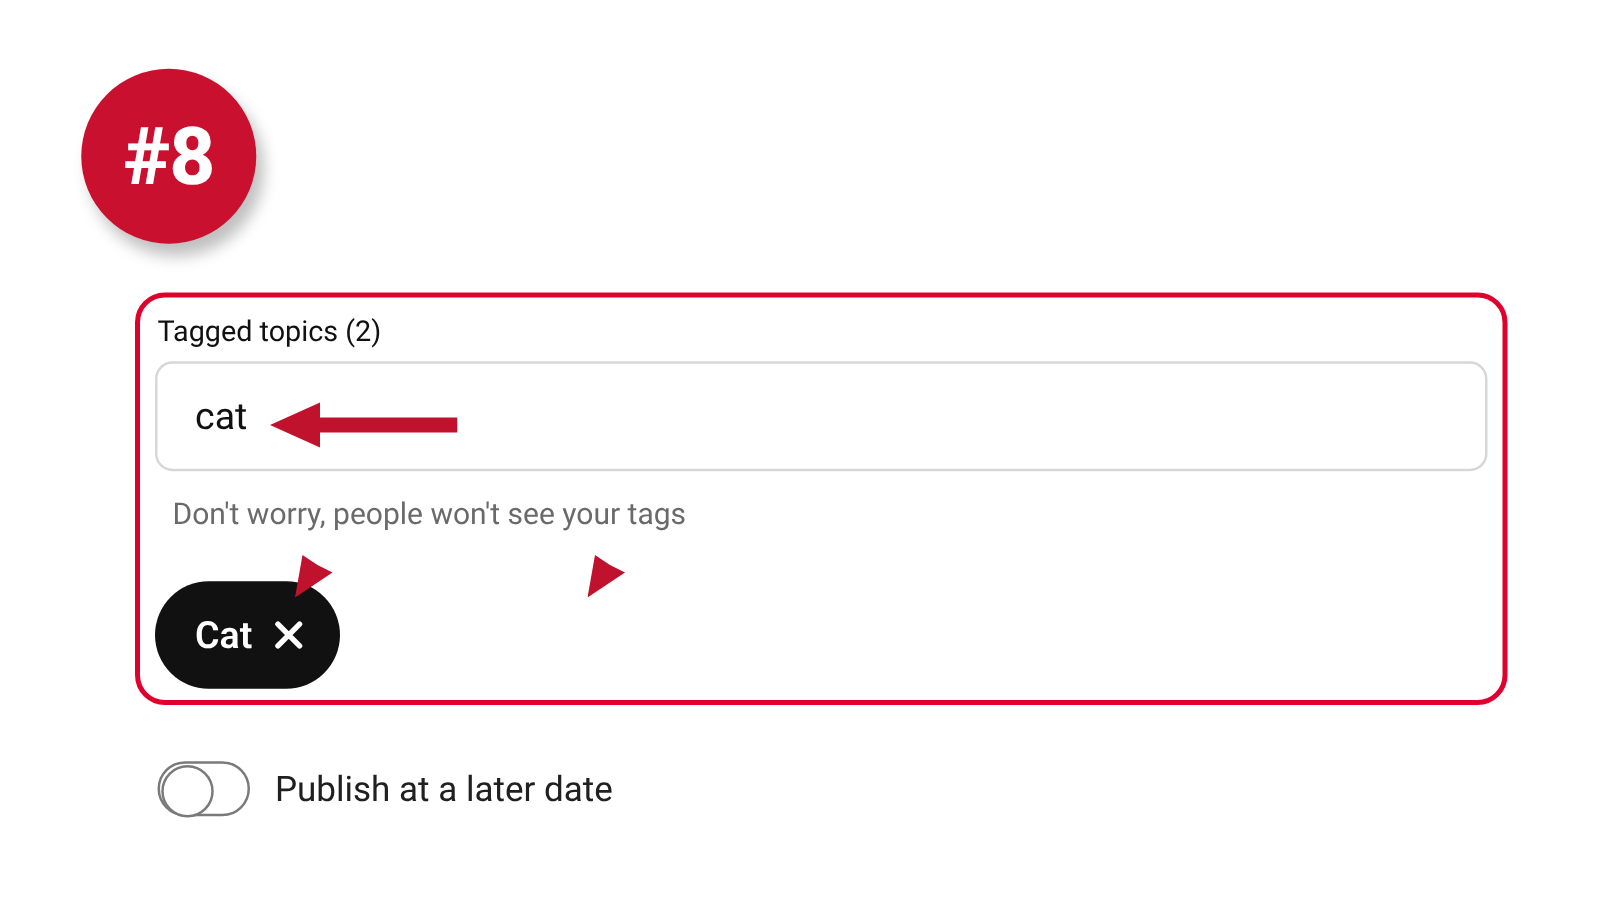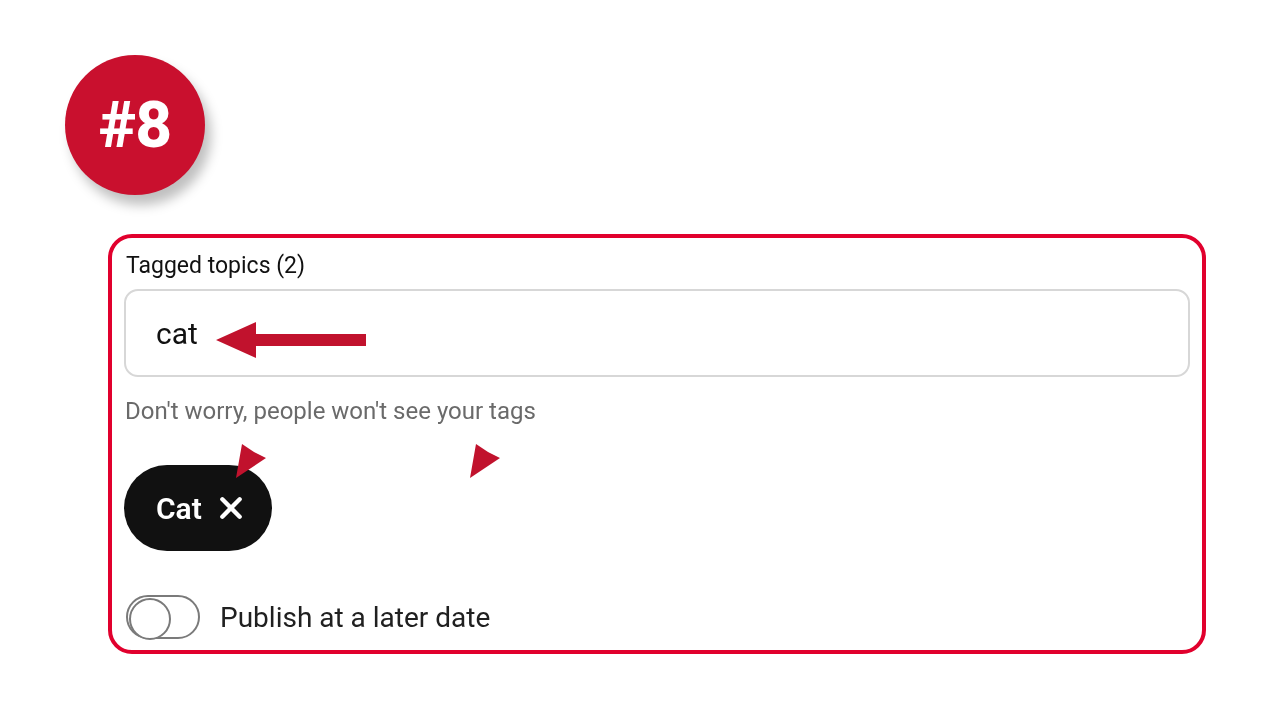--- a/index.html
+++ b/index.html
@@ -27,21 +27,21 @@
       color: #ffffff;
       font-size: 64px;
       font-weight: 800;
       letter-spacing: -1px;
     }
     .callout-box {
       position: absolute;
       top: 234px;
       left: 108px;
       width: 1098px;
-      height: 420px;
+      height: 330px;
       border: 4px solid #e1002d;
       border-radius: 24px;
       padding: 14px 12px 0 12px;
       background: #ffffff;
     }
     .field-label {
       font-size: 23px;
       color: #111111;
       font-weight: 400;
       margin-left: 2px;
@@ -54,21 +54,21 @@
       border-radius: 14px;
       background: #ffffff;
       font-size: 30px;
       color: #111111;
       padding: 0 30px;
       font-family: inherit;
       outline: none;
     }
     .hint-text {
       margin-top: 20px;
-      margin-left: 1px;
+      margin-left: 14px;
       font-size: 24px;
       color: #6a6a6a;
       font-weight: 400;
     }
     .chips-row {
       margin-top: 40px;
       display: flex;
       gap: 16px;
     }
     .chip {
@@ -89,21 +89,21 @@
     }
     .chip-close {
       color: #ffffff;
       display: inline-flex;
       align-items: center;
       justify-content: center;
     }
     .chip-close svg { width: 26px; height: 26px; }
     .chip-close svg path { stroke: #ffffff; stroke-width: 4; stroke-linecap: round; }
     .toggle-row {
-      margin-top: 44px;
+      margin-top: 58px;
       display: flex;
       align-items: center;
       gap: 20px;
       margin-left: 2px;
     }
     .toggle {
       width: 74px;
       height: 44px;
       border: 2px solid #7a7a7a;
       border-radius: 22px;

